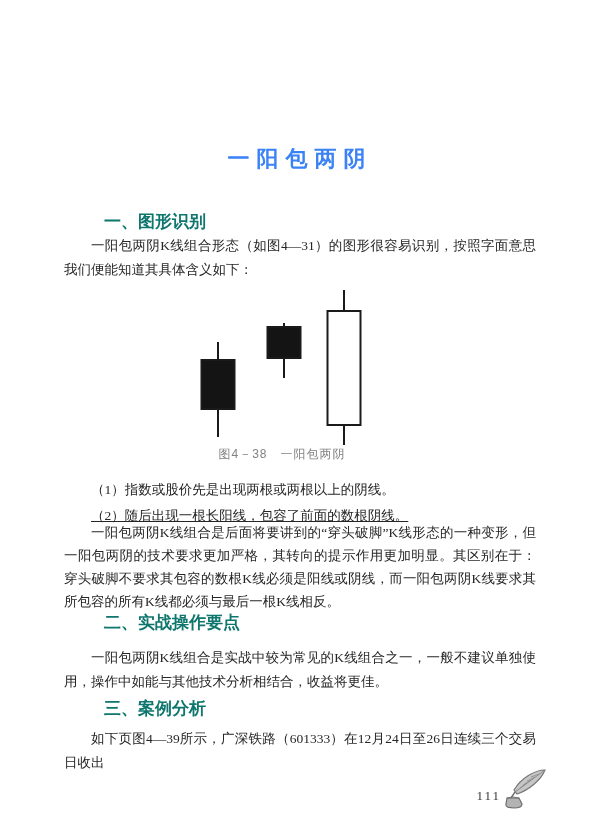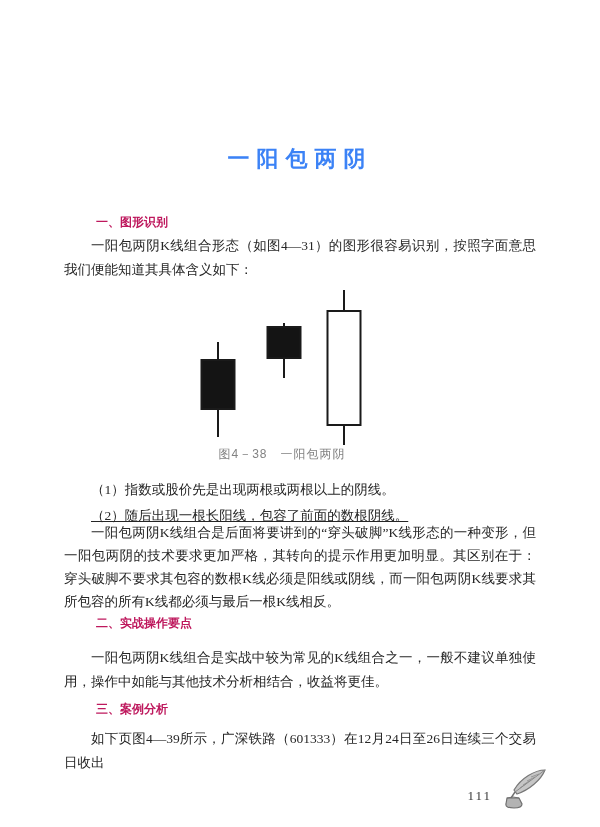--- a/index.html
+++ b/index.html
@@ -25,23 +25,23 @@
   .header-icon-svg{display:block;}
   
   .page-title{
     position:absolute;top:144px;left:64px;width:472px;
     text-align:center;
     font-size:22px;font-weight:bold;color:#3b82f6;
     letter-spacing:7px;line-height:30px;
   }
   
   .section-heading{
-    position:absolute;left:96px;
+    position:absolute;left:104px;
     font-family:"Liberation Sans", sans-serif;
-    font-weight:bold;font-size:12px;color:#be185d;
+    font-weight:bold;font-size:17px;color:#0f766e;
     line-height:20px;white-space:nowrap;
   }
   .sh1{top:212px;}
   .sh2{top:613px;}
   .sh3{top:699px;}
   
   .para{
     position:absolute;left:64px;width:472px;
     font-size:13.5px;line-height:24px;
     text-align:justify;text-indent:2em;
@@ -57,21 +57,21 @@
   .candle-figure{position:absolute;top:282px;left:180px;}
   .figure-caption{
     position:absolute;top:446px;left:64px;width:436px;
     text-align:center;
     font-family:Liberation Sans, sans-serif;
     font-size:12px;color:#828282;letter-spacing:1px;
   }
   
   .page-footer{
     position:absolute;top:768px;right:53px;
-    display:flex;align-items:flex-end;gap:9px;
+    display:flex;align-items:flex-end;
   }
   .page-number{
     font-size:13px;color:#3a3a3a;letter-spacing:2px;
     margin-bottom:6px;
   }
 </style>
 </head>
 <body>
 
 <div class="page">

